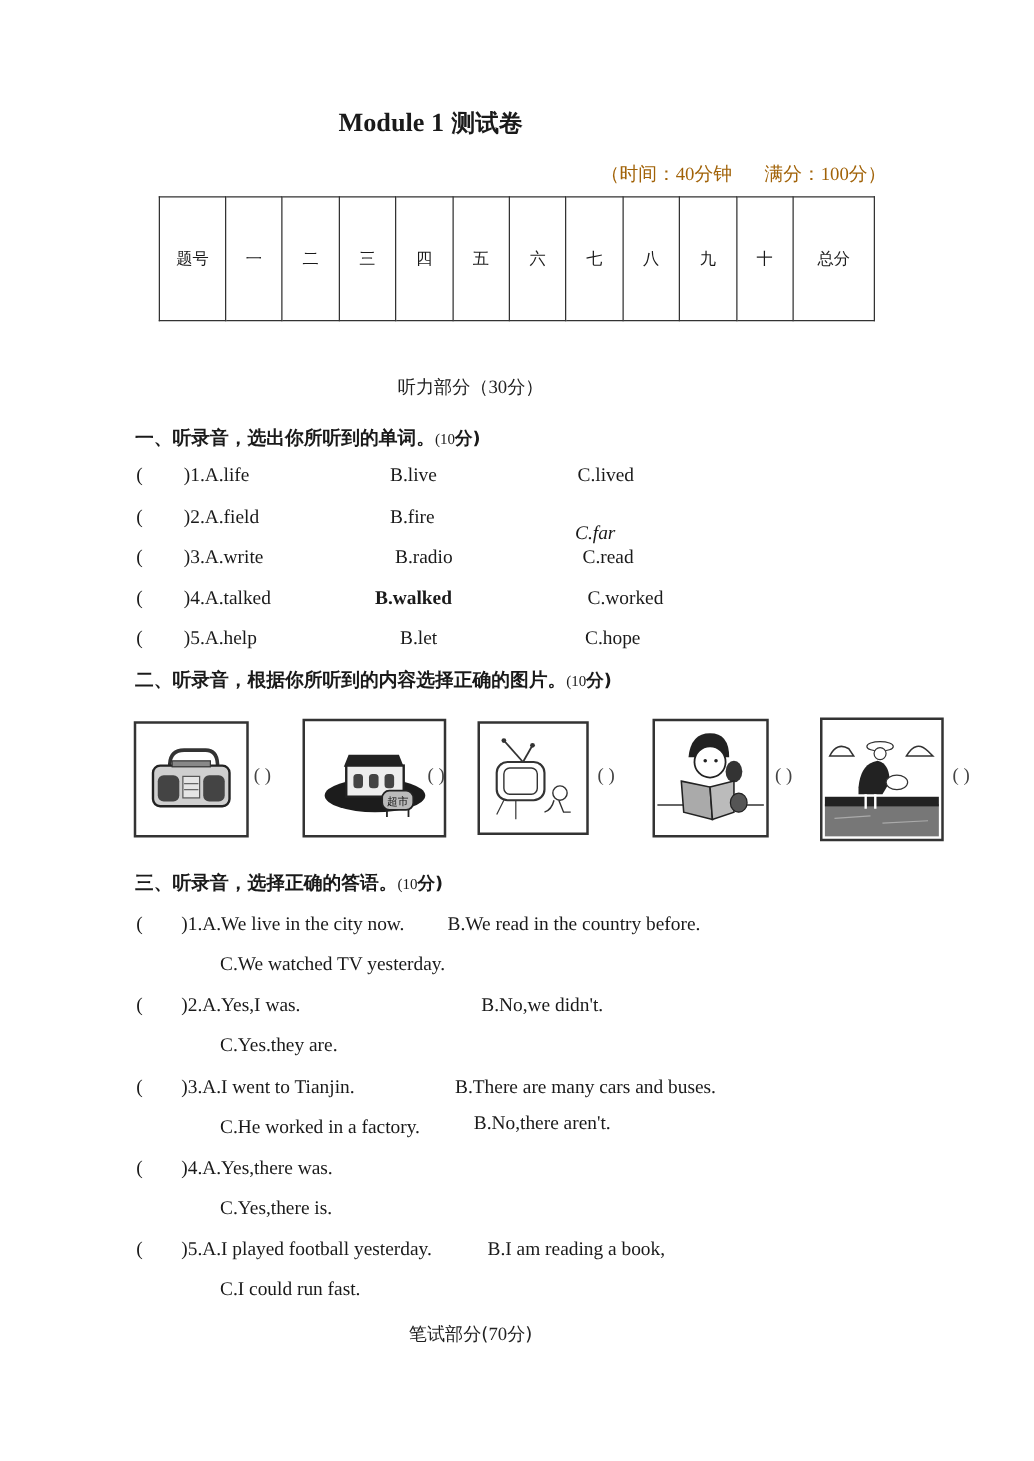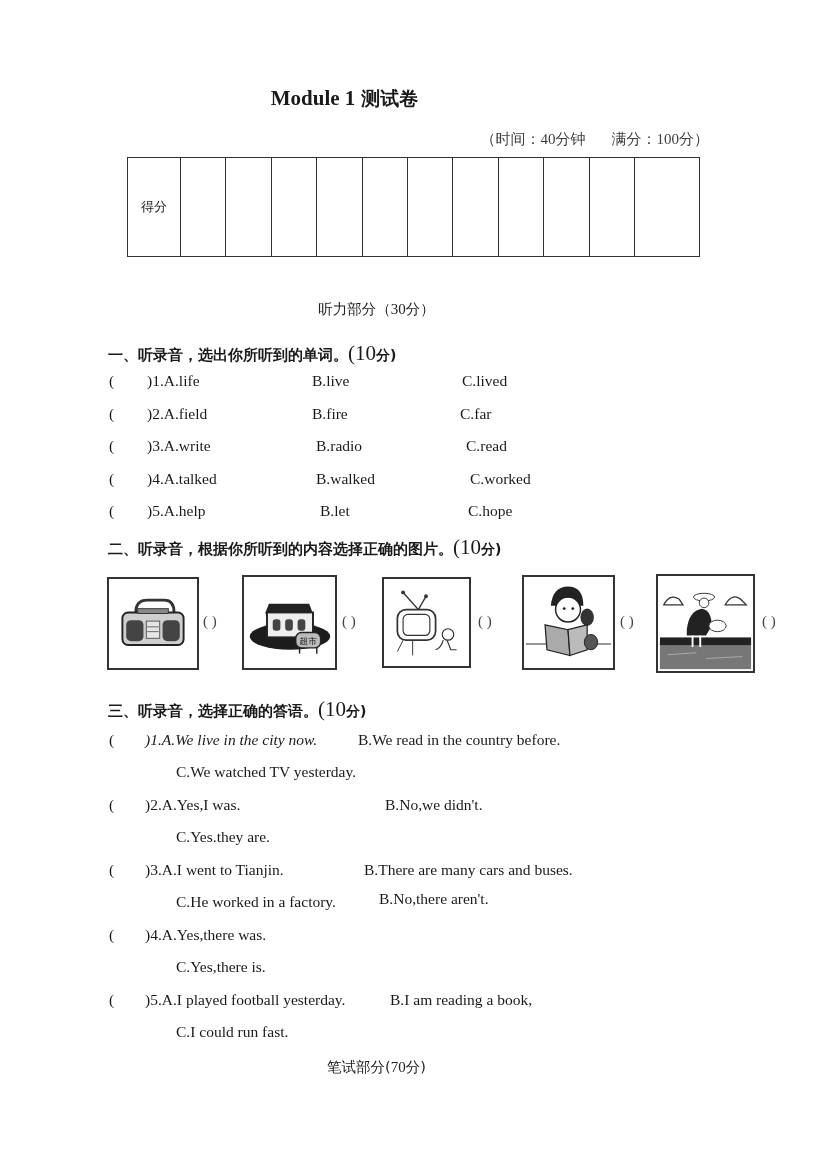--- a/index.html
+++ b/index.html
@@ -7,21 +7,21 @@
     width: 827px; height: 1169px; position: relative; overflow: hidden;
     font-family: "Liberation Serif", "DejaVu Serif", serif;
     color: #1a1a1a;
   }
   .abs { position: absolute; white-space: nowrap; }
   .title {
     left: 0; width: 689px; top: 86px; text-align: center;
     font-family: "Liberation Serif", serif; font-weight: bold; font-size: 21px;
   }
   .title .cn { font-family: "DejaVu Sans", sans-serif; font-weight: bold; font-size: 19px; margin-left: 6px; }
-  .meta { right: 118px; top: 130px; font-size: 15px; font-family: "DejaVu Sans", sans-serif; color: #404040; text-align: right; }
+  .meta { right: 118px; top: 130px; font-size: 15px; font-family: "DejaVu Sans", sans-serif; color: #a16207; text-align: right; }
   .meta .num { font-family: "Liberation Serif", serif; font-size: 15px; }
   .meta .gap { display: inline-block; width: 26px; }
 
   table.score {
     position: absolute; left: 127px; top: 157px; width: 573px; height: 100px;
     border-collapse: collapse; table-layout: fixed;
     font-family: "DejaVu Serif", serif; font-size: 13px;
   }
   table.score td {
     border: 1.5px solid #333; text-align: center; vertical-align: middle; padding: 0;
@@ -30,21 +30,21 @@
   table.score td.hdr { width: 52px; }
   table.score td.total { width: 64px; }
 
   .section-center {
     left: 0; width: 753px; text-align: center;
     font-family: "DejaVu Sans", sans-serif; font-size: 14.5px; color: #222;
   }
   .section-center .num { font-family: "Liberation Serif", serif; font-size: 15px; }
 
   .heading { left: 108px; font-family: "DejaVu Sans", sans-serif; font-weight: bold; font-size: 15px; }
-  .heading .pts { font-family: "Liberation Serif", serif; font-weight: normal; font-size: 21px; }
+  .heading .pts { font-family: "Liberation Serif", serif; font-weight: normal; font-size: 12px; }
   .heading .pts-cn { font-family: "DejaVu Sans", sans-serif; font-weight: bold; font-size: 14px; }
 
   .q { font-family: "Liberation Serif", serif; font-size: 15.5px; color: #1a1a1a; }
   .paren { left: 109px; }
 
   .pic {
     position: absolute; border: 2px solid #333; background: #fff; box-sizing: border-box;
   }
   .pic svg { width: 100%; height: 100%; display: block; }
   .blank-paren { font-family: "Liberation Serif", serif; font-size: 15px; color: #444; }
@@ -55,33 +55,33 @@
 <div class="abs title">
   <span>Module 1</span><span class="cn">测试卷</span>
 </div>
 
 <div class="abs meta">
   <span>（时间：</span><span class="num">40</span><span>分钟</span><span class="gap"></span><span>满分：</span><span class="num">100</span><span>分）</span>
 </div>
 
 <table class="score">
   <tbody>
-  <tr>
-    <td class="hdr">得分</td>
-    <td></td>
-    <td></td>
-    <td></td>
-    <td></td>
-    <td></td>
-    <td></td>
-    <td></td>
-    <td></td>
-    <td></td>
-    <td></td>
-    <td class="total"></td>
+      <tr>
+    <td class="hdr">题号</td>
+    <td>一</td>
+    <td>二</td>
+    <td>三</td>
+    <td>四</td>
+    <td>五</td>
+    <td>六</td>
+    <td>七</td>
+    <td>八</td>
+    <td>九</td>
+    <td>十</td>
+    <td class="total">总分</td>
   </tr>
 </tbody>
   </table>
 
 <div class="abs section-center" style="top:300px;">
   <span>听力部分（</span><span class="num">30</span><span>分）</span>
 </div>
 
 <div class="abs heading" style="top:341px;">
   <span>一、听录音，选出你所听到的单词。</span><span class="pts">(10</span><span class="pts-cn">分)</span>
@@ -91,32 +91,32 @@
   <div>
     <span class="abs q paren" style="top:372px;">(</span>
     <span class="abs q" style="left:147px; top:372px;">)1.A.life</span>
     <span class="abs q" style="left:312px; top:372px;">B.live</span>
     <span class="abs q" style="left:462px; top:372px;">C.lived</span>
   </div>
   <div>
     <span class="abs q paren" style="top:405px;">(</span>
     <span class="abs q" style="left:147px; top:405px;">)2.A.field</span>
     <span class="abs q" style="left:312px; top:405px;">B.fire</span>
-    <span class="abs q" style="left:460px; top:405px;">C.far</span>
+    <span class="abs q" style="left:460px; top:418px;font-style:italic;">C.far</span>
   </div>
   <div>
     <span class="abs q paren" style="top:437px;">(</span>
     <span class="abs q" style="left:147px; top:437px;">)3.A.write</span>
     <span class="abs q" style="left:316px; top:437px;">B.radio</span>
     <span class="abs q" style="left:466px; top:437px;">C.read</span>
   </div>
   <div>
     <span class="abs q paren" style="top:470px;">(</span>
     <span class="abs q" style="left:147px; top:470px;">)4.A.talked</span>
-    <span class="abs q" style="left:316px; top:470px;">B.walked</span>
+    <span class="abs q" style="left:300px; top:470px;font-weight:bold;">B.walked</span>
     <span class="abs q" style="left:470px; top:470px;">C.worked</span>
   </div>
   <div>
     <span class="abs q paren" style="top:502px;">(</span>
     <span class="abs q" style="left:147px; top:502px;">)5.A.help</span>
     <span class="abs q" style="left:320px; top:502px;">B.let</span>
     <span class="abs q" style="left:468px; top:502px;">C.hope</span>
   </div>
 </div>
 
@@ -131,21 +131,21 @@
     <rect x="30" y="31" width="32" height="5" fill="#888" stroke="#333" stroke-width="1"></rect>
     <rect x="18" y="43" width="18" height="22" rx="5" fill="#444"></rect>
     <rect x="56" y="43" width="18" height="22" rx="5" fill="#444"></rect>
     <rect x="39" y="44" width="14" height="18" fill="#e5e5e5" stroke="#555" stroke-width="1"></rect>
     <line x1="40" y1="50" x2="52" y2="50" stroke="#666"></line>
     <line x1="40" y1="55" x2="52" y2="55" stroke="#666"></line>
   </svg>
 </div>
 <div class="abs blank-paren" style="left:203px; top:613px;">(    )</div>
 
-<div class="pic" style="left:242px; top:575px; width:95px; height:95px;">
+<div class="pic" style="left:242px; top:575px; width:115px; height:95px;">
   <svg viewBox="0 0 95 95">
     <ellipse cx="48" cy="62" rx="42" ry="14" fill="#1c1c1c"></ellipse>
     <polygon points="26,28 68,28 72,38 22,38" fill="#222"></polygon>
     <rect x="24" y="37" width="48" height="26" fill="#eee" stroke="#222" stroke-width="2"></rect>
     <rect x="30" y="44" width="8" height="12" rx="3" fill="#444"></rect>
     <rect x="43" y="44" width="8" height="12" rx="3" fill="#444"></rect>
     <rect x="56" y="44" width="8" height="12" rx="3" fill="#444"></rect>
     <rect x="54" y="58" width="26" height="16" rx="6" fill="#bbb" stroke="#222" stroke-width="1.5"></rect>
     <text x="67" y="70" font-size="9" text-anchor="middle" font-family="DejaVu Sans, sans-serif" fill="#111">超市</text>
     <line x1="58" y1="74" x2="58" y2="80" stroke="#222" stroke-width="1.5"></line>
@@ -203,21 +203,21 @@
 </div>
 <div class="abs blank-paren" style="left:762px; top:613px;">(    )</div>
 
 <div class="abs heading" style="top:697px;">
   <span>三、听录音，选择正确的答语。</span><span class="pts">(10</span><span class="pts-cn">分)</span>
 </div>
 
 <div>
   <div>
     <span class="abs q paren" style="top:731px;">(</span>
-    <span class="abs q" style="left:145px; top:731px;font-style:italic;">)1.A.We live in the city now.</span>
+    <span class="abs q" style="left:145px; top:731px;">)1.A.We live in the city now.</span>
     <span class="abs q" style="left:358px; top:731px;">B.We read in the country before.</span>
     <span class="abs q" style="left:176px; top:763px;">C.We watched TV  yesterday.</span>
   </div>
   <div>
     <span class="abs q paren" style="top:796px;">(</span>
     <span class="abs q" style="left:145px; top:796px;">)2.A.Yes,I was.</span>
     <span class="abs q" style="left:385px; top:796px;">B.No,we didn't.</span>
     <span class="abs q" style="left:176px; top:828px;">C.Yes.they are.</span>
   </div>
   <div>

